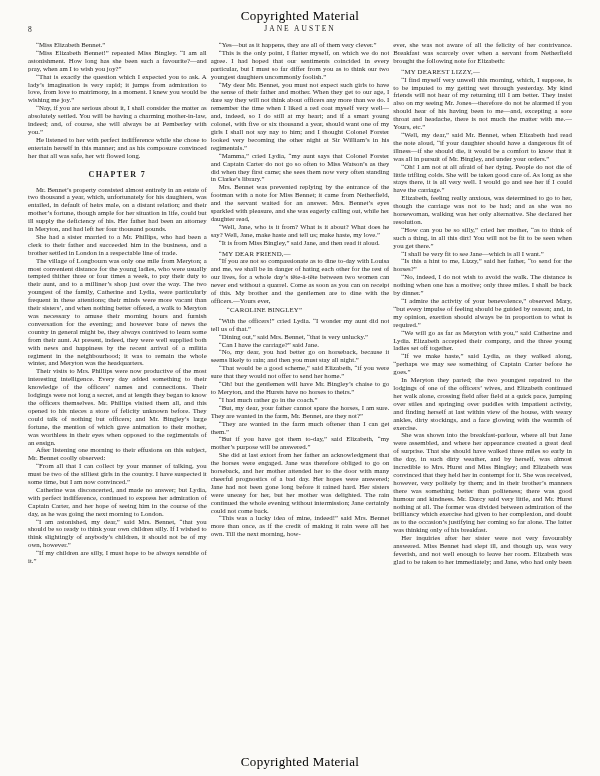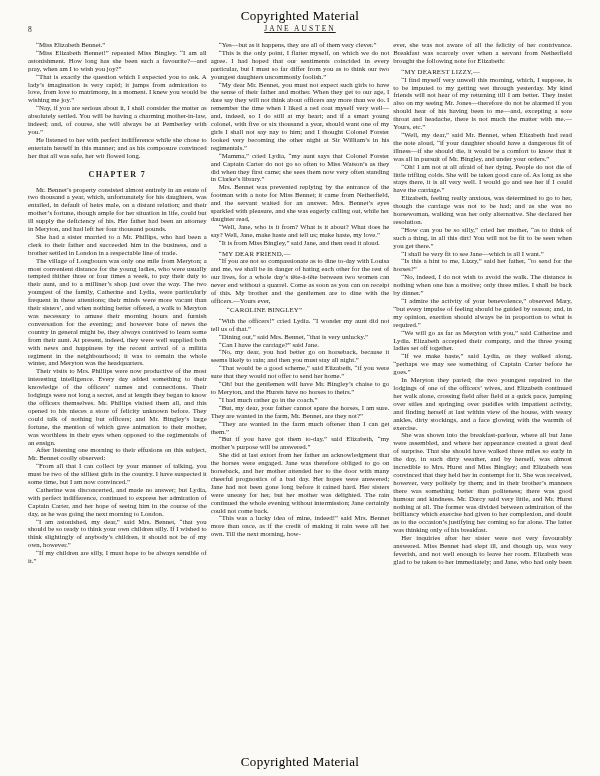--- a/index.html
+++ b/index.html
@@ -17,21 +17,21 @@
     font-size: 13px; letter-spacing: .3px;
   }
   .watermark.top { top: 8px; }
   .watermark.bottom { bottom: 6px; }
   .pagenum {
     position: absolute; top: 25px; left: 28px;
     font-size: 7.5px;
   }
   .running {
     position: absolute; top: 24px; left: 0; width: 600px;
-    text-align: center; font-size: 7.5px; letter-spacing: 2px; text-decoration: underline;
+    text-align: center; font-size: 7.5px; letter-spacing: 2px;
   }
   .columns {
     position: absolute; top: 41px; left: 28px; right: 28px; bottom: 24px;
     display: flex; gap: 4px;
   }
   .col {
     flex: 1 1 0; overflow: hidden;
     text-align: justify;
     font-size: 6.8px; line-height: 7.9px;
     hyphens: auto; -webkit-hyphens: auto;

